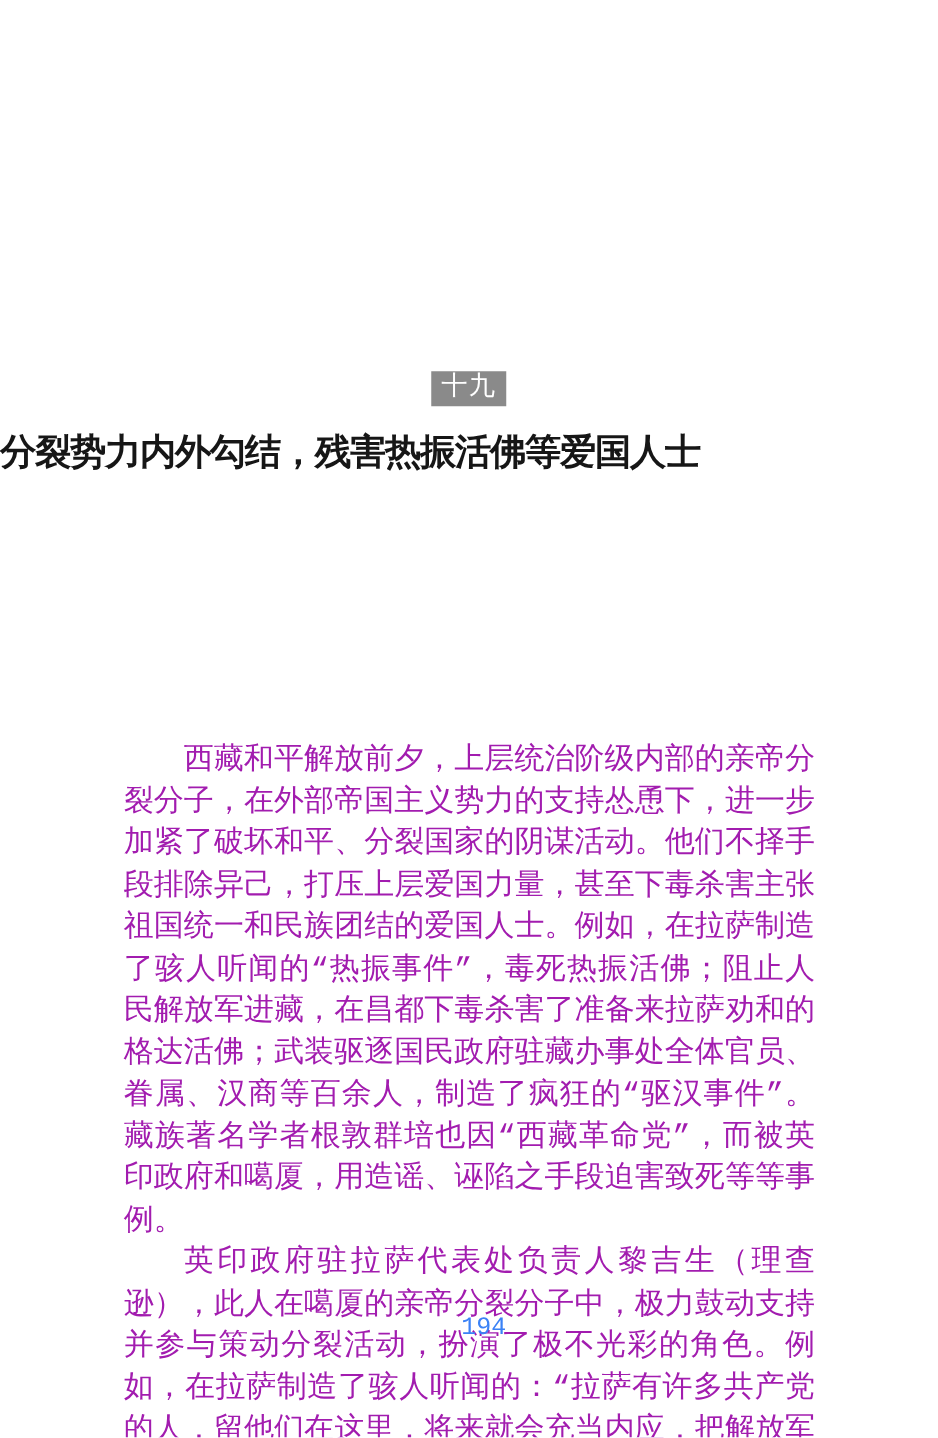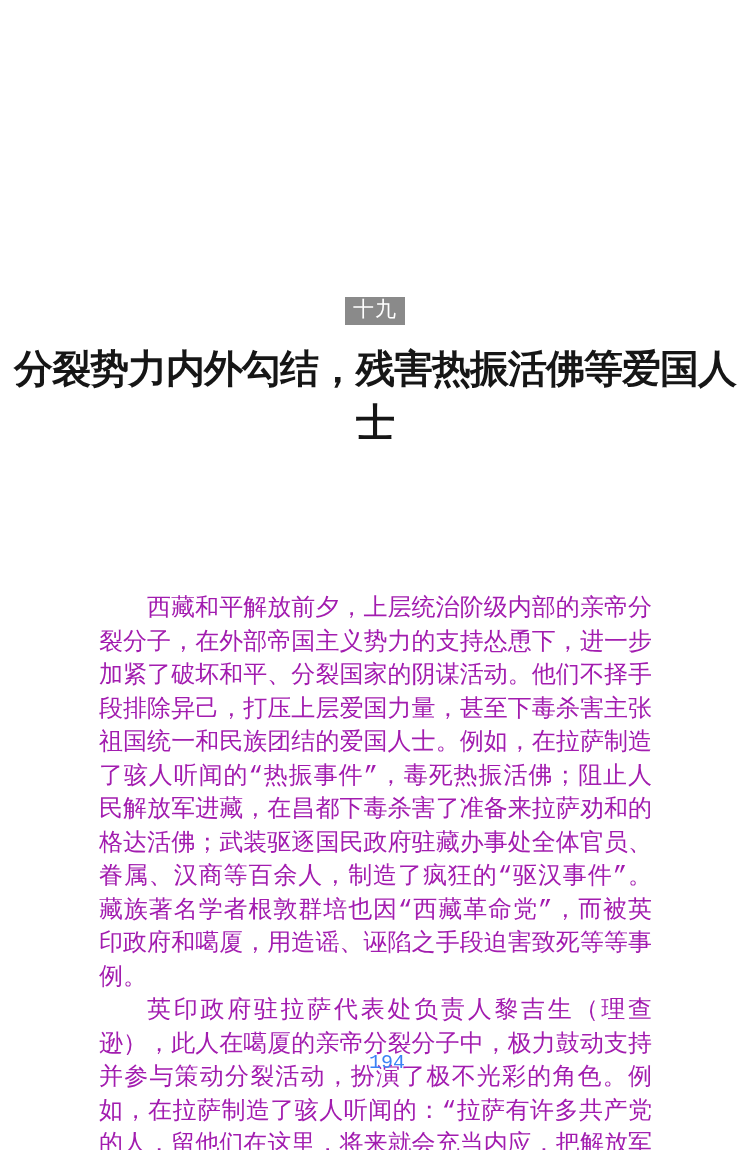--- a/index.html
+++ b/index.html
@@ -27,22 +27,21 @@
     line-height: 28px;
     padding: 0 8px;
     letter-spacing: 1px;
   }
   .chapter-title {
     position: absolute;
     top: 342px;
     left: 0;
     width: 100%;
     margin: 0;
-    text-align: center;
-    font-size: 39px;
+    font-size: 29px;
     font-weight: bold;
     letter-spacing: -1px;
     color: #161616;
   }
   .body-text {
     position: absolute;
     top: 592px;
     left: 99px;
     width: 553px;
     font-size: 24px;

